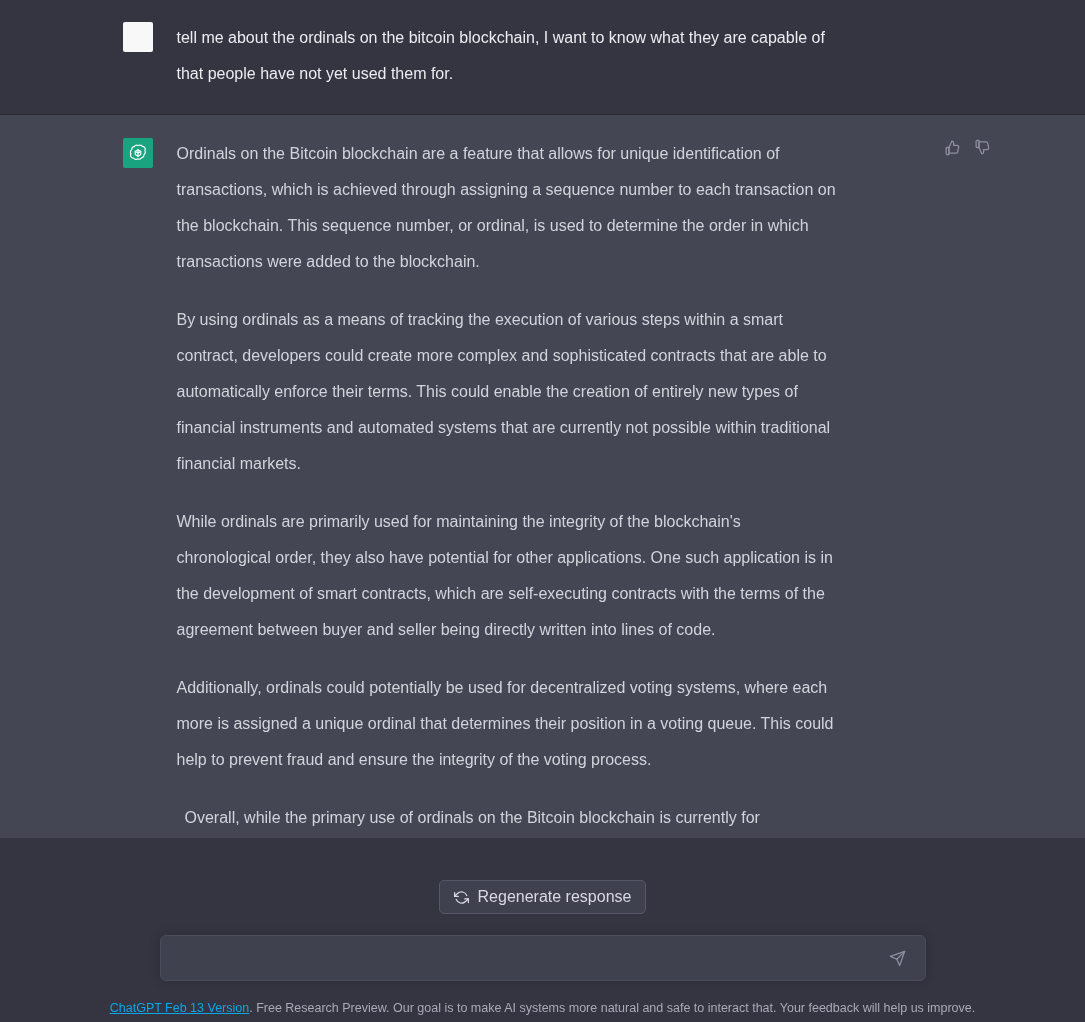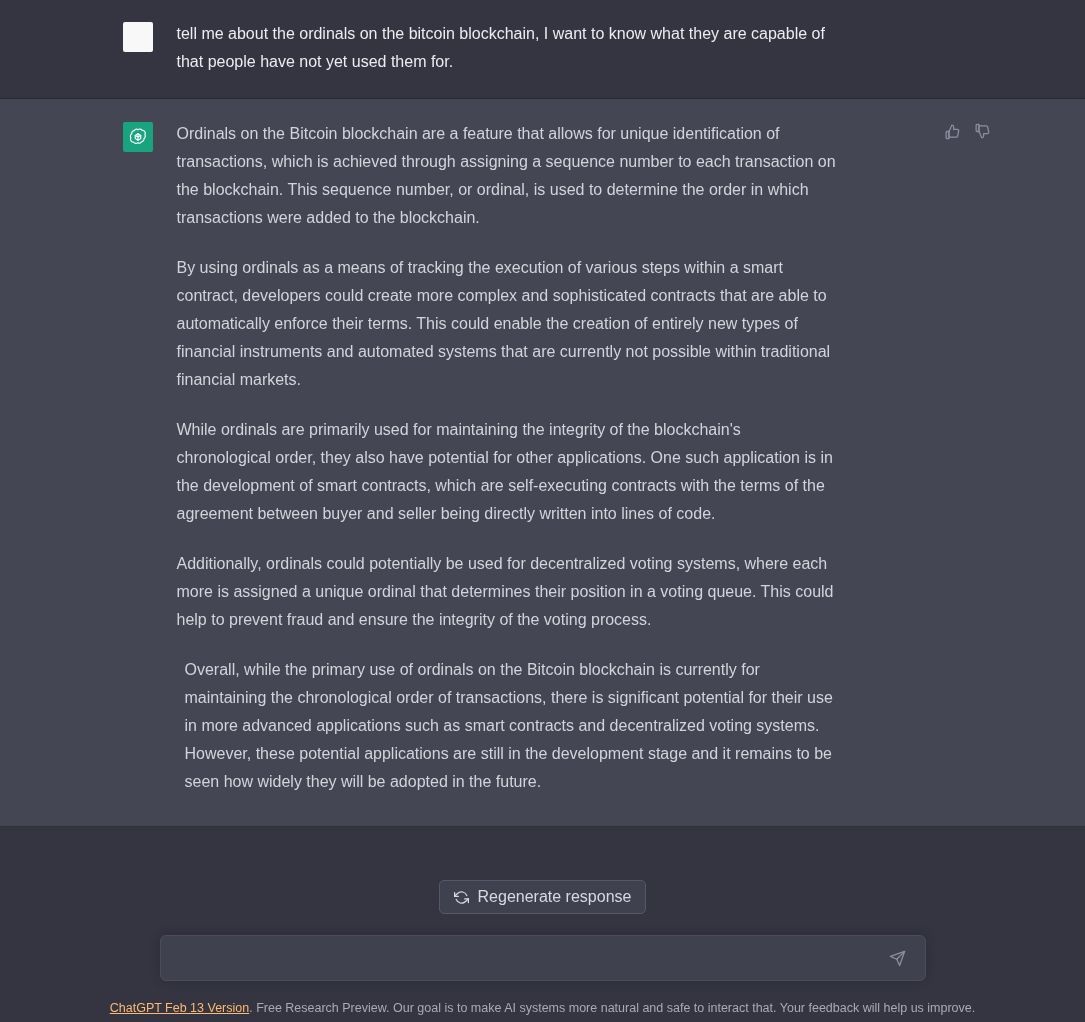--- a/index.html
+++ b/index.html
@@ -73,21 +73,21 @@
     justify-content: center;
   }
   .avatar.assistant svg { display: block; }
 
   
   .msg-body {
     flex: 1 1 auto;
     min-width: 0;
     max-width: 660px;
     font-size: 16px;
-    line-height: 28px;
+    line-height: 36px;
     color: #d1d5db;
   }
   .msg-row.user .msg-body { color: #ececf1; }
 
   .msg-body p { margin: 0 0 22px 0; }
   .msg-body p:last-child { margin-bottom: 0; margin-left: 8px; }
 
   
   .feedback {
     position: absolute;
@@ -191,21 +191,21 @@
 
   .footer {
     margin-top: 18px;
     font-size: 12.5px;
     line-height: 18px;
     color: #a9a9b8;
     text-align: center;
     width: 100%;
   }
   .footer a {
-    color: #fdba74;
+    color: #0ea5e9;
   }
 </style>
 </head>
 <body>
 
 <div class="app">
 
   <div class="stream">
 
     <div class="msg-row user">

